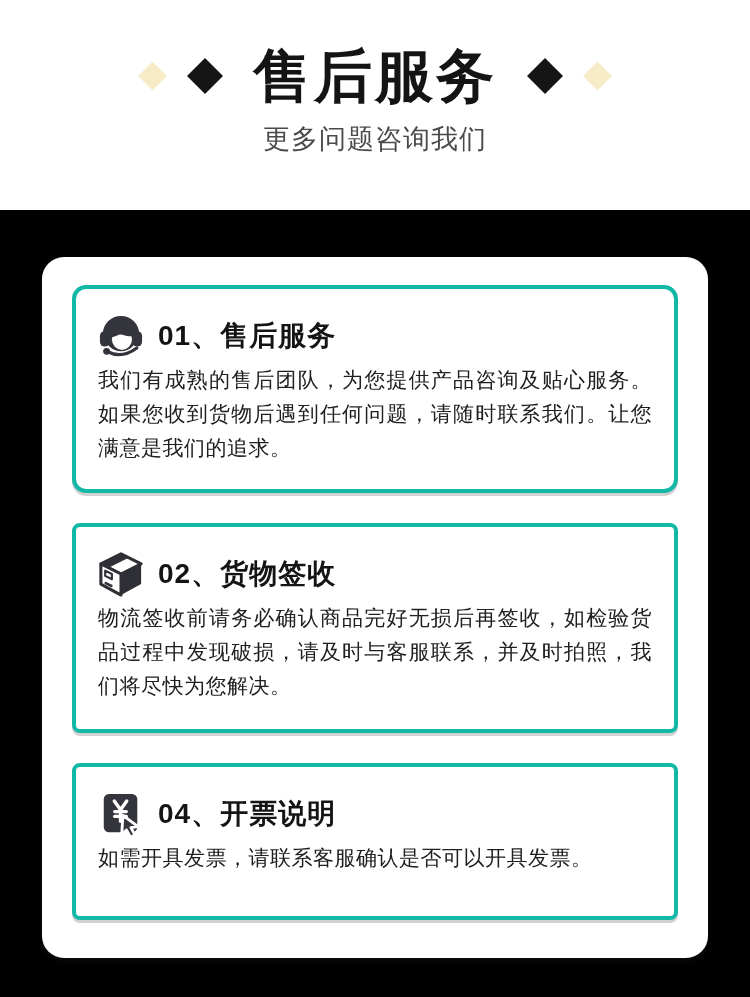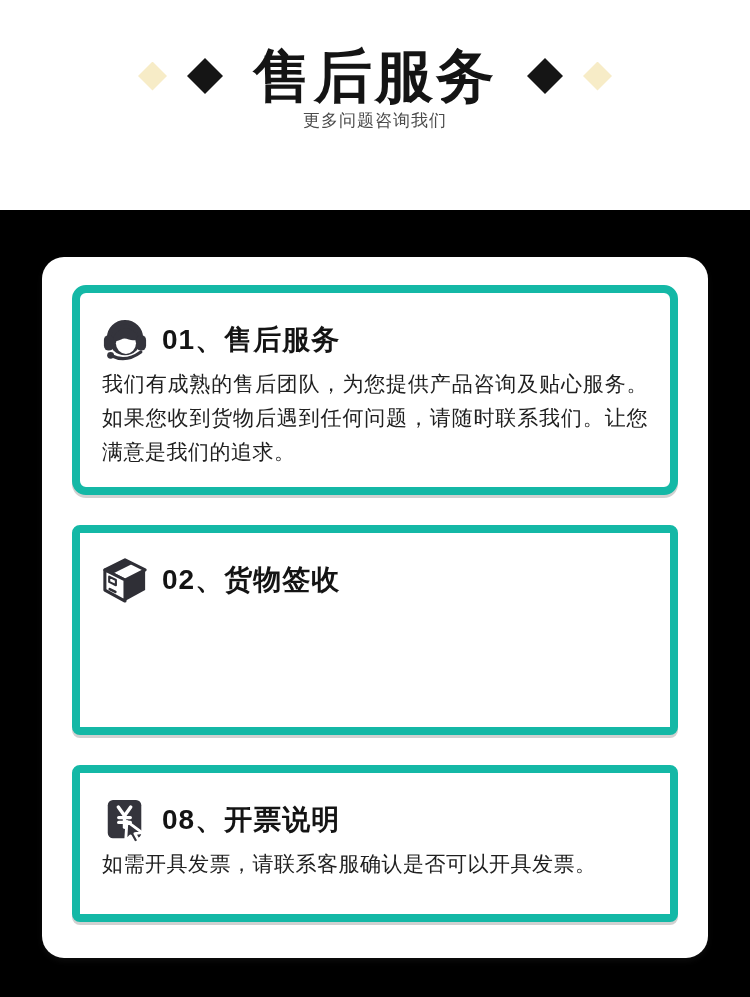--- a/index.html
+++ b/index.html
@@ -23,37 +23,37 @@
     clip-path: polygon(50% 0, 100% 50%, 50% 100%, 0 50%);
   }
   .diamond.cream { width: 29px; height: 29px; background: #f7ecc7; }
   .diamond.black { width: 36px; height: 36px; background: #151515; }
   .hero-title {
     font-size: 58px; line-height: 64px; font-weight: 800;
     color: #141414; letter-spacing: 3px; margin: 0 10px;
     white-space: nowrap;
   }
   .hero-subtitle {
-    margin-top: 0; font-size: 17px; line-height: 26px;
+    margin-top: 18px; font-size: 27px; line-height: 26px;
     color: #4b4b4b; font-weight: 400; letter-spacing: 1px;
   }
 
   
   .dark {
     height: 787px; background: #000000;
     padding: 47px 42px 39px;
   }
   .panel {
     width: 100%; height: 701px; background: #ffffff;
     border-radius: 22px; padding: 28px 30px;
     box-shadow: 0 3px 6px rgba(255,255,255,0.05);
   }
   .card {
     width: 100%; background: #ffffff;
-    border: 8px solid #14b8a6; border-radius: 14px;
+    border: 4px solid #14b8a6; border-radius: 14px;
     padding: 24px 22px 18px;
     box-shadow: 0 3px 0 rgba(0,0,0,0.18);
   }
   .card + .card { margin-top: 30px; border-radius: 8px; }
   .card-1 { min-height: 208px; }
   .card-2 { min-height: 210px; }
   .card-3 { min-height: 157px; }
 
   .card-head { display: flex; align-items: center; gap: 14px; }
   .icon-box { width: 46px; height: 46px; flex: none; display: inline-block; }
@@ -113,36 +113,37 @@
               <polygon points="24,24 45,13.5 45,34.5 24,46" fill="#2f2f36"></polygon>
               <polygon points="24,3 45,13.5 24,24 3,13.5" fill="#ffffff" stroke="#2f2f36" stroke-width="3.2" stroke-linejoin="round"></polygon>
               <polygon points="24,3 32,7 11,17.5 3,13.5" fill="#2f2f36"></polygon>
               <polygon points="3,13.5 24,24 24,46 3,34.5" fill="#ffffff" stroke="#2f2f36" stroke-width="3.2" stroke-linejoin="round"></polygon>
               <path d="M7.5 20.5 l7 3.5 v5.5 l-7 -3.5 z" fill="none" stroke="#2f2f36" stroke-width="2.2" stroke-linejoin="round"></path>
               <path d="M8 33.5 l6 3" stroke="#2f2f36" stroke-width="2.6" stroke-linecap="round"></path>
             </svg>
           </span>
           <h2 class="card-title">02、货物签收</h2>
         </div>
+        <p class="card-body">物流签收前请务必确认商品完好无损后再签收，如检验货品过程中发现破损，请及时与客服联系，并及时拍照，我们将尽快为您解决。</p>
       </article>
 
       <article class="card card-3">
         <div class="card-head">
           <span class="icon-box">
             <svg viewBox="0 0 48 48" xmlns="http://www.w3.org/2000/svg">
               <rect x="6" y="3" width="35" height="40" rx="5.5" fill="#34343c"></rect>
               <g stroke="#ffffff" stroke-width="3.6" stroke-linecap="round" fill="none">
                 <path d="M17 10.5 l6.5 9 l6.5 -9"></path>
                 <path d="M23.5 19.5 v12"></path>
                 <path d="M17.5 21.5 h12"></path>
                 <path d="M17.5 26.5 h12"></path>
               </g>
               <path d="M26 25.5 l15.5 11.5 l-7.2 1.2 l4.2 7.6 l-4.6 2.5 l-4.2 -7.6 l-5 5.3 z" fill="#34343c" stroke="#ffffff" stroke-width="3" stroke-linejoin="round"></path>
             </svg>
           </span>
-          <h2 class="card-title">08、开票说明</h2>
+          <h2 class="card-title">04、开票说明</h2>
         </div>
         <p class="card-body">如需开具发票，请联系客服确认是否可以开具发票。</p>
       </article>
 
     </div>
   </section>
 </div>
 
 </body></html>

